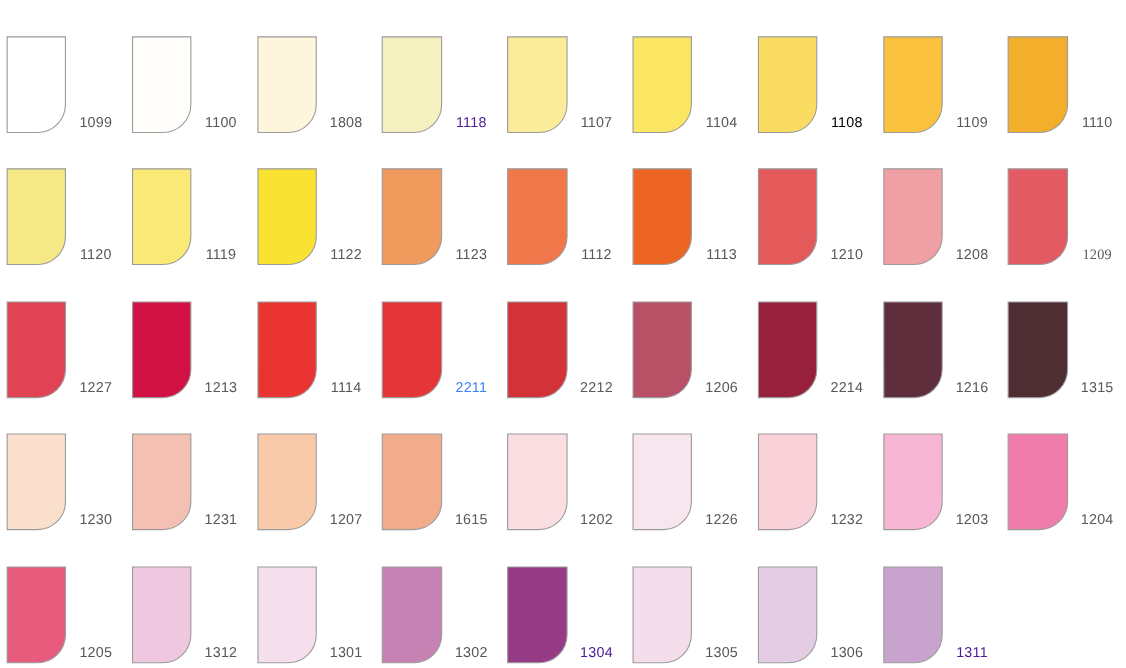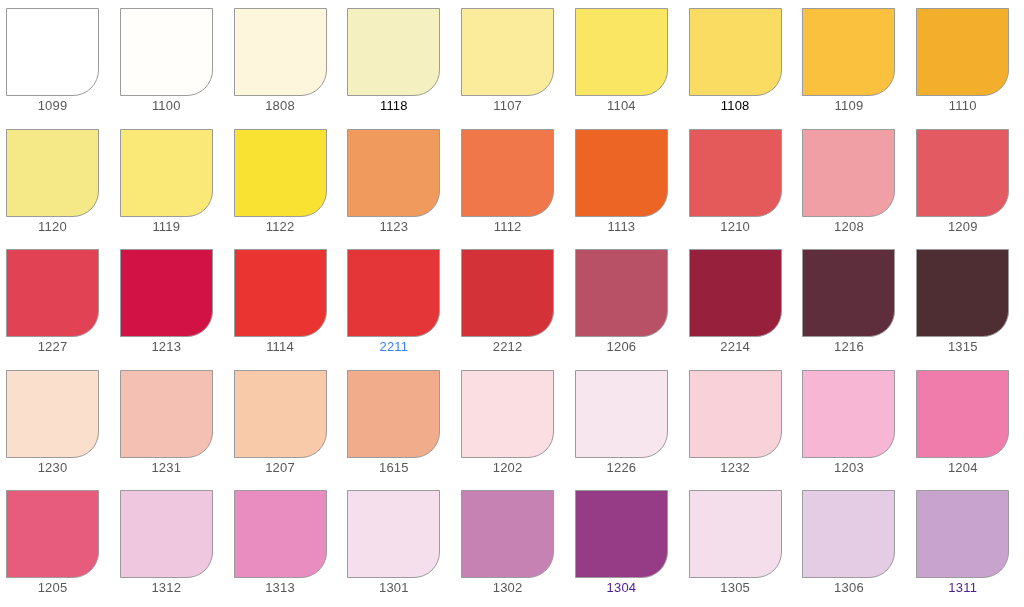--- a/index.html
+++ b/index.html
@@ -24,22 +24,21 @@
   .swatch-row {
     display: flex;
     width: 1024px;
     height: 120.5px;
     box-sizing: border-box;
   }
   .swatch-cell {
     width: 113.8px;
     box-sizing: border-box;
     display: flex;
-    flex-direction: column;
-    align-items: flex-start;
+    align-items: flex-end;
     padding-left: 6px;
     padding-top: 8px;
   }
   .swatch-chip {
     width: 93px;
     height: 88px;
     box-sizing: border-box;
     border: 1px solid #9b9b9b;
     border-bottom-right-radius: 26px;
     background: #ffffff;
@@ -67,21 +66,21 @@
       <div class="swatch-cell">
         <div class="swatch-chip" style="background: rgb(255, 254, 250); border-color: rgb(155, 155, 155);"></div>
         <div class="swatch-label" style="color: rgb(88, 88, 90);">1100</div>
       </div>
       <div class="swatch-cell">
         <div class="swatch-chip" style="background: rgb(253, 246, 220); border-color: rgb(155, 155, 155);"></div>
         <div class="swatch-label" style="color: rgb(88, 88, 90);">1808</div>
       </div>
       <div class="swatch-cell">
         <div class="swatch-chip" style="background: rgb(244, 240, 192); border-color: rgb(155, 155, 155);"></div>
-        <div class="swatch-label" style="color: #000000;">1118</div>
+        <div class="swatch-label" style="color: #4c1d95;">1118</div>
       </div>
       <div class="swatch-cell">
         <div class="swatch-chip" style="background: rgb(250, 236, 155); border-color: rgb(155, 155, 155);"></div>
         <div class="swatch-label" style="color: rgb(88, 88, 90);">1107</div>
       </div>
       <div class="swatch-cell">
         <div class="swatch-chip" style="background: rgb(250, 230, 99); border-color: rgb(155, 155, 155);"></div>
         <div class="swatch-label" style="color: rgb(88, 88, 90);">1104</div>
       </div>
       <div class="swatch-cell">
@@ -125,21 +124,21 @@
       <div class="swatch-cell">
         <div class="swatch-chip" style="background: rgb(228, 89, 90); border-color: rgb(155, 155, 155);"></div>
         <div class="swatch-label" style="color: rgb(88, 88, 90);">1210</div>
       </div>
       <div class="swatch-cell">
         <div class="swatch-chip" style="background: rgb(240, 160, 165); border-color: rgb(155, 155, 155);"></div>
         <div class="swatch-label" style="color: rgb(88, 88, 90);">1208</div>
       </div>
       <div class="swatch-cell">
         <div class="swatch-chip" style="background: rgb(227, 90, 99); border-color: rgb(155, 155, 155);"></div>
-        <div class="swatch-label" style="color: rgb(88, 88, 90);">1209</div>
+        <div class="swatch-label" style="color: rgb(88, 88, 90); font-family: Liberation Serif, serif;">1209</div>
       </div>
     </div>
     <div class="swatch-row">
       <div class="swatch-cell">
         <div class="swatch-chip" style="background: rgb(225, 66, 84); border-color: rgb(155, 155, 155);"></div>
         <div class="swatch-label" style="color: rgb(88, 88, 90);">1227</div>
       </div>
       <div class="swatch-cell">
         <div class="swatch-chip" style="background: rgb(210, 18, 68); border-color: rgb(155, 155, 155);"></div>
         <div class="swatch-label" style="color: rgb(88, 88, 90);">1213</div>
@@ -212,24 +211,20 @@
       </div>
     </div>
     <div class="swatch-row">
       <div class="swatch-cell">
         <div class="swatch-chip" style="background: rgb(231, 92, 124); border-color: rgb(155, 155, 155);"></div>
         <div class="swatch-label" style="color: rgb(88, 88, 90);">1205</div>
       </div>
       <div class="swatch-cell">
         <div class="swatch-chip" style="background: rgb(239, 200, 223); border-color: rgb(155, 155, 155);"></div>
         <div class="swatch-label" style="color: rgb(88, 88, 90);">1312</div>
-      </div>
-      <div class="swatch-cell">
-        <div class="swatch-chip" style="background: rgb(233, 140, 192); border-color: rgb(155, 155, 155);"></div>
-        <div class="swatch-label" style="color: rgb(88, 88, 90);">1313</div>
       </div>
       <div class="swatch-cell">
         <div class="swatch-chip" style="background: rgb(246, 223, 236); border-color: rgb(155, 155, 155);"></div>
         <div class="swatch-label" style="color: rgb(88, 88, 90);">1301</div>
       </div>
       <div class="swatch-cell">
         <div class="swatch-chip" style="background: rgb(199, 130, 180); border-color: rgb(155, 155, 155);"></div>
         <div class="swatch-label" style="color: rgb(88, 88, 90);">1302</div>
       </div>
       <div class="swatch-cell">

